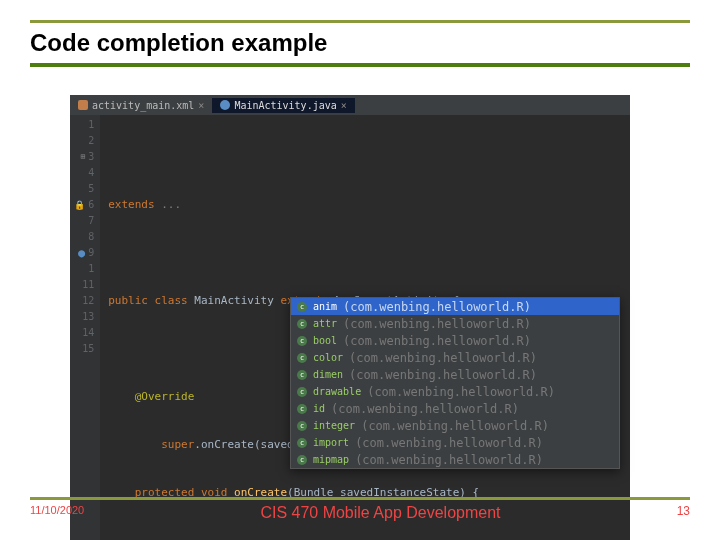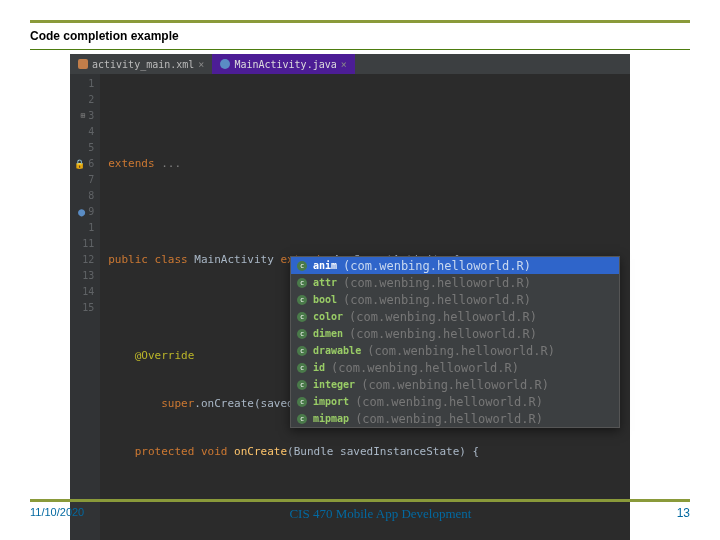--- a/index.html
+++ b/index.html
@@ -1,22 +1,22 @@
 <!DOCTYPE html>
 <html><head>
 <meta charset="utf-8">
 <style>
 body{margin:0;font-family:Arial,sans-serif;background:#fff;width:720px;height:540px;position:relative}
 .slide{padding:20px 30px;position:relative;height:500px}
 .title-rule{border-top:3px solid #8a9a3a;margin-bottom:2px}
-.title{font-size:12px;font-weight:bold;border-bottom:1px solid #4d7c0f;padding:4px 0 6px;margin-bottom:4px}
+.title{font-size:24px;font-weight:bold;border-bottom:4px solid #4d7c0f;padding:4px 0 6px;margin-bottom:28px}
 .ide{background:#2b2b2b;color:#a9b7c6;font-family:Menlo,Consolas,monospace;font-size:11px;position:relative;width:560px;margin-left:40px}
-.tabs{background:#3c3f41;display:flex;height:20px;}
+.tabs{background:#3c3f41;display:flex;height:20px;align-items:center}
 .tab{padding:2px 8px;display:flex;align-items:center;gap:4px;font-size:10px;color:#bbb}
-.tab.active{background:#4c1d95;color:#ddd}
+.tab.active{background:#0f172a;color:#ddd}
 .tab-icon{width:10px;height:10px;border-radius:2px;display:inline-block}
 .xml-icon{background:#c27e4a}
 .java-icon{background:#5a8cc4;border-radius:50%}
 .close-x{color:#888;font-size:10px}
 .editor{display:flex}
 .gutter{background:#313335;color:#606366;text-align:right;padding:2px 6px 2px 4px;line-height:16px;font-size:10px;user-select:none;min-width:20px}
 .gut-line{height:16px;display:flex;justify-content:flex-end;align-items:center;gap:3px}
 .fold{color:#888;font-size:8px}
 .lock{color:#c27e4a;font-size:9px}
 .dot{color:#5a8cc4;font-size:12px}
@@ -25,27 +25,27 @@
 .kw{color:#cc7832}
 .pkg{color:#a9b7c6}
 .cls{color:#a9b7c6}
 .ann{color:#bbb529}
 .mtd{color:#ffc66d}
 .com{color:#808080}
 .popup{position:absolute;left:220px;top:202px;background:#3c3f41;border:1px solid #555;width:328px;font-size:10px;box-shadow:0 3px 10px rgba(0,0,0,.5)}
 .popup-row{display:flex;align-items:center;padding:1px 6px;gap:6px;height:15px;color:#bbb}
 .popup-row.sel{background:#2f65ca;color:#fff}
 .ci{width:10px;height:10px;border-radius:50%;background:#4a7a4a;color:#fff;font-size:7px;display:flex;align-items:center;justify-content:center;flex-shrink:0}
-.pname{color:#9c6;font-weight:bold}
+.pname{color:#9c6;font-weight:normal}
 .popup-row.sel .pname{color:#fff}
 .ppath{color:#777;font-size:12px}
 .popup-row.sel .ppath{color:#c8d8f0}
-.footer{position:absolute;bottom:18px;left:30px;right:30px;display:flex;justify-content:space-between;font-size:12px;color:#0369a1;border-top:3px solid #8a9a3a;padding-top:4px}
+.footer{position:absolute;bottom:18px;left:30px;right:30px;display:flex;justify-content:space-between;font-size:12px;color:#ef4444;border-top:3px solid #8a9a3a;padding-top:4px}
 .footer>div:first-child{font-size:11px}
-.footer>div:nth-child(2){font-family:Liberation Serif, serif;font-size:13px}
+.footer>div:nth-child(2){font-family:Liberation Sans, sans-serif;font-size:16px}
 </style>
 </head>
 <body>
 
 <div class="slide">
   <div class="title-rule"></div>
   <div class="title">Code completion example</div>
 
   <div class="ide">
     <div class="tabs">

